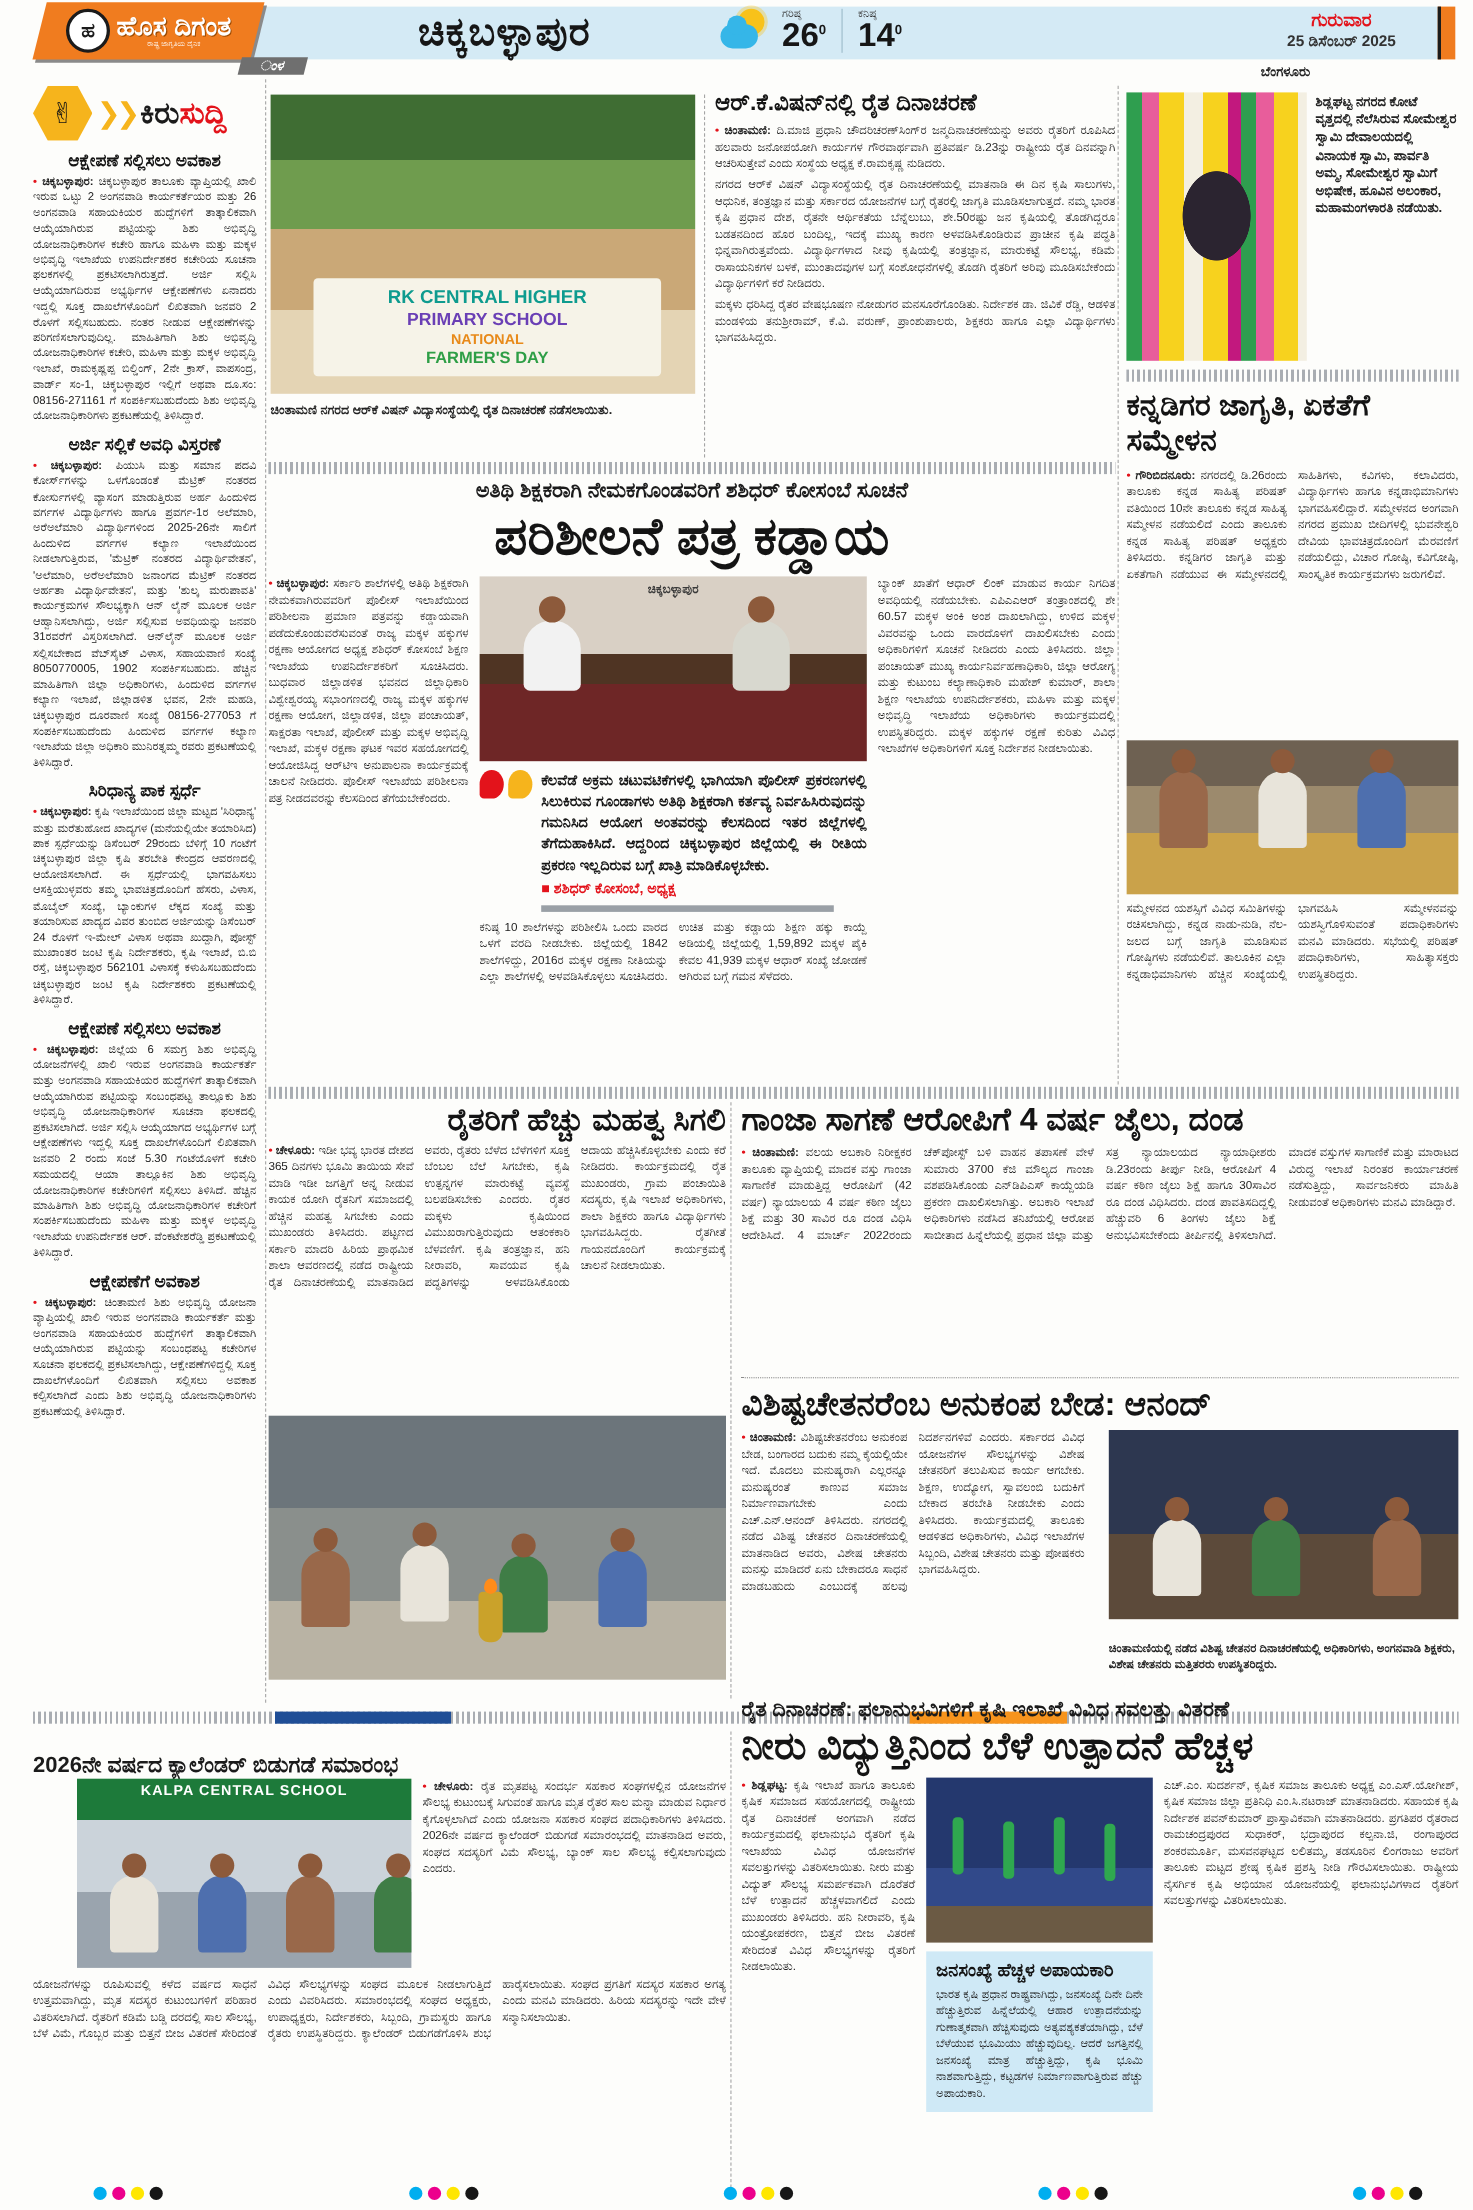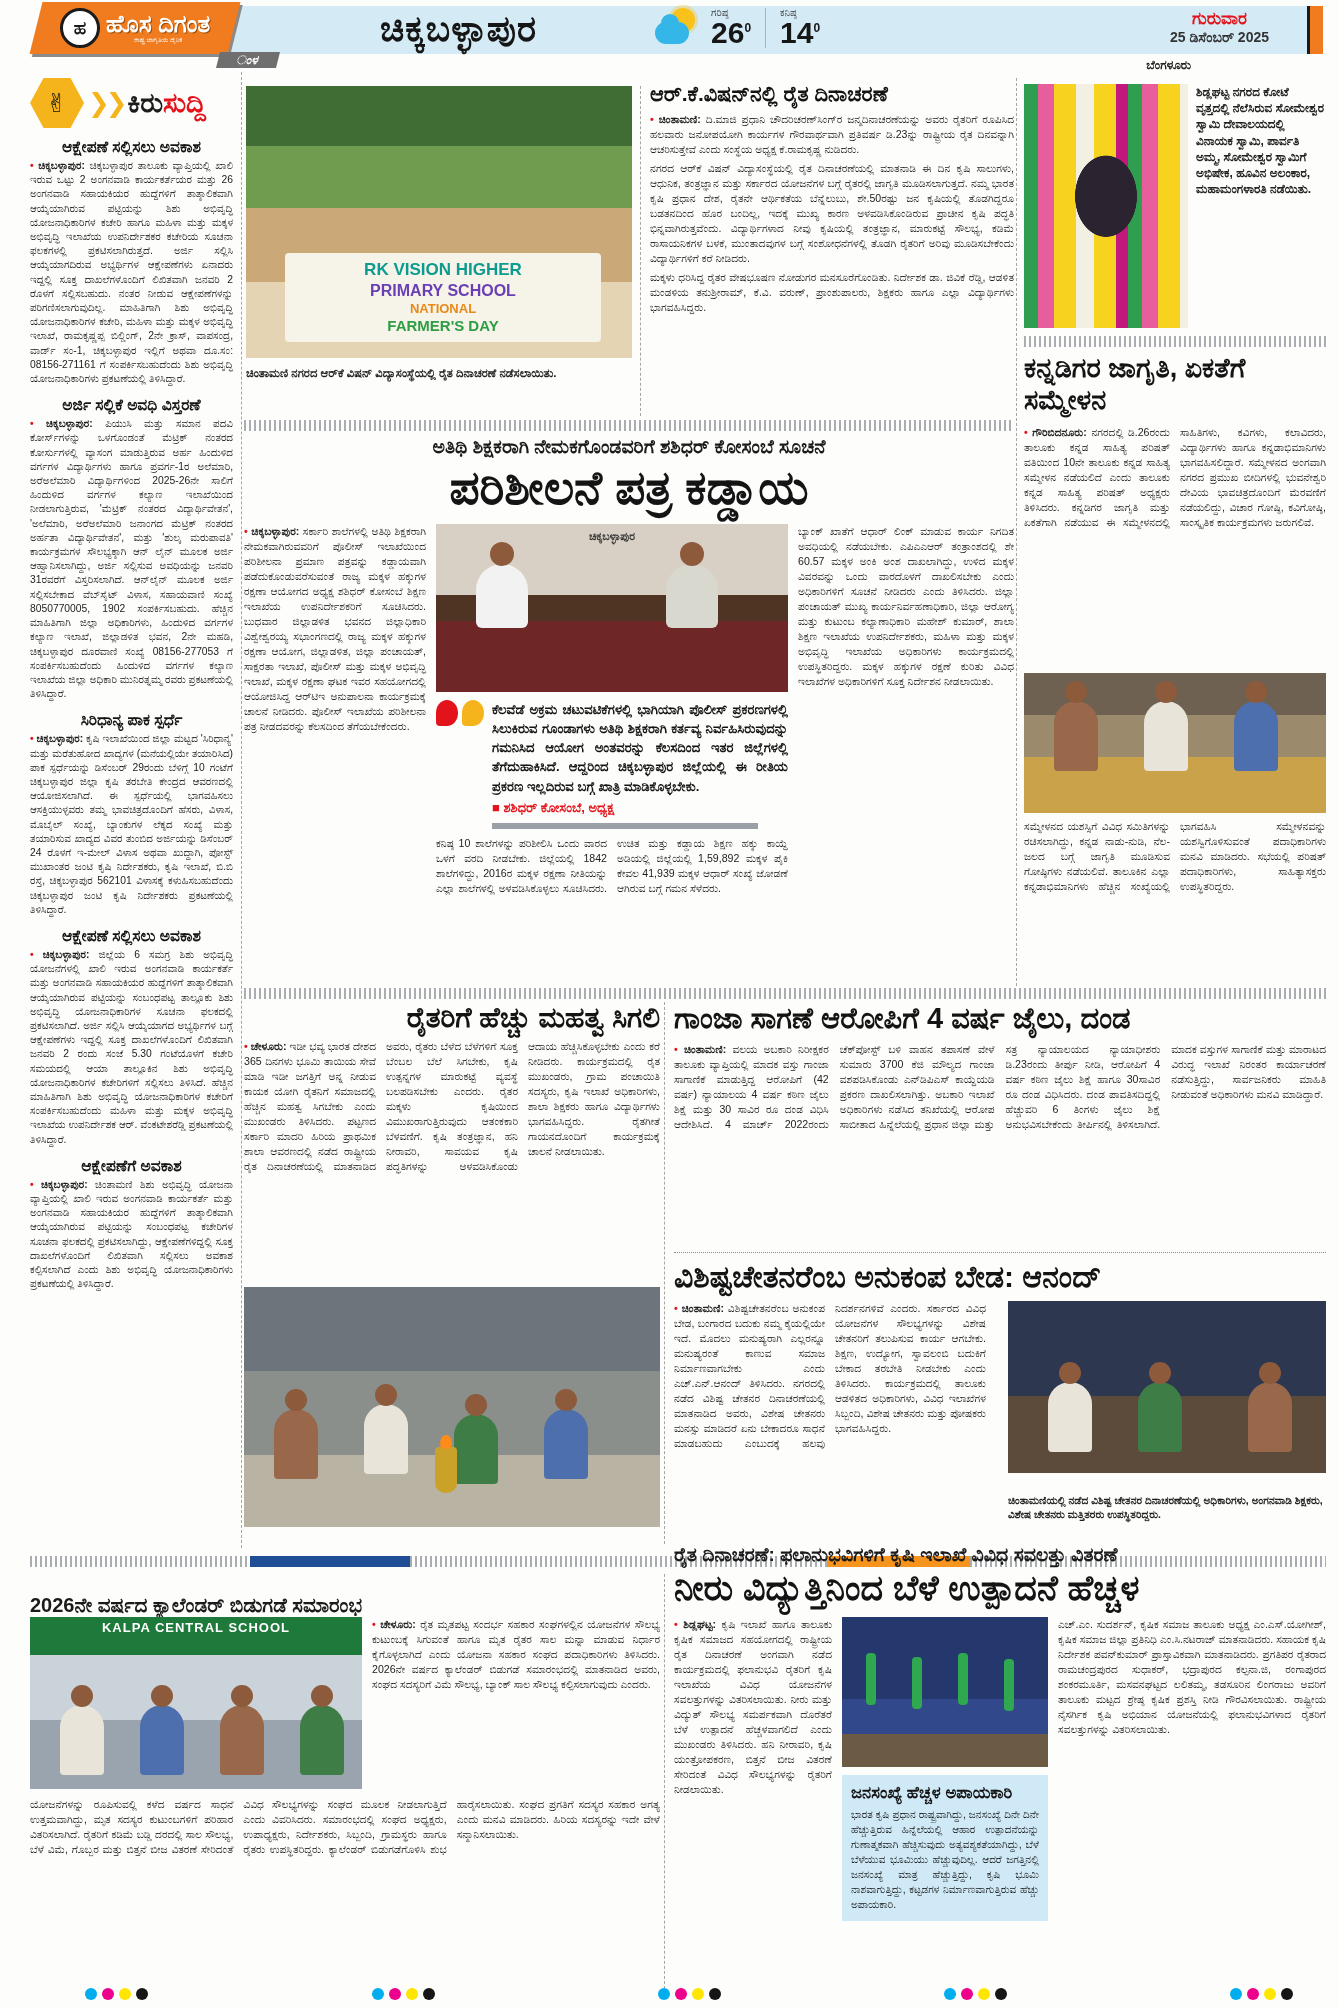--- a/index.html
+++ b/index.html
@@ -169,21 +169,21 @@
   </div>
   <div class="brief">
     <h3>ಆಕ್ಷೇಪಣೆಗೆ ಅವಕಾಶ</h3>
     <p><span class="dl">ಚಿಕ್ಕಬಳ್ಳಾಪುರ:</span> <span>ಚಿಂತಾಮಣಿ ಶಿಶು ಅಭಿವೃದ್ಧಿ ಯೋಜನಾ ವ್ಯಾಪ್ತಿಯಲ್ಲಿ ಖಾಲಿ ಇರುವ ಅಂಗನವಾಡಿ ಕಾರ್ಯಕರ್ತೆ ಮತ್ತು ಅಂಗನವಾಡಿ ಸಹಾಯಕಿಯರ ಹುದ್ದೆಗಳಿಗೆ ತಾತ್ಕಾಲಿಕವಾಗಿ ಆಯ್ಕೆಯಾಗಿರುವ ಪಟ್ಟಿಯನ್ನು ಸಂಬಂಧಪಟ್ಟ ಕಚೇರಿಗಳ ಸೂಚನಾ ಫಲಕದಲ್ಲಿ ಪ್ರಕಟಿಸಲಾಗಿದ್ದು, ಆಕ್ಷೇಪಣೆಗಳಿದ್ದಲ್ಲಿ ಸೂಕ್ತ ದಾಖಲೆಗಳೊಂದಿಗೆ ಲಿಖಿತವಾಗಿ ಸಲ್ಲಿಸಲು ಅವಕಾಶ ಕಲ್ಪಿಸಲಾಗಿದೆ ಎಂದು ಶಿಶು ಅಭಿವೃದ್ಧಿ ಯೋಜನಾಧಿಕಾರಿಗಳು ಪ್ರಕಟಣೆಯಲ್ಲಿ ತಿಳಿಸಿದ್ದಾರೆ.</span></p>
   </div>
 </div>
 
 <div class="abs" style="left:244px;top:80px;width:770px;height:338px;">
   <div class="photo ph-children abs" style="left:2px;top:6px;width:386px;height:272px;">
     <div class="banner">
-      <div class="bl1">RK VISION HIGHER</div>
+      <div class="bl1">RK CENTRAL HIGHER</div>
       <div class="bl2">PRIMARY SCHOOL</div>
       <div class="bl3">NATIONAL</div>
       <div class="bl4">FARMER'S DAY</div>
     </div>
   </div>
   <div class="cap abs" style="left:2px;top:286px;width:386px;">ಚಿಂತಾಮಣಿ ನಗರದ ಆರ್‌ಕೆ ವಿಷನ್ ವಿದ್ಯಾಸಂಸ್ಥೆಯಲ್ಲಿ ರೈತ ದಿನಾಚರಣೆ ನಡೆಸಲಾಯಿತು.</div>
   <div class="vdash abs" style="left:396px;top:6px;height:330px;"></div>
   <div class="abs" style="left:406px;top:0;width:364px;height:338px;overflow:hidden;">
     <h2 style="font-size:21px;margin:2px 0 6px 0;">ಆರ್.ಕೆ.ವಿಷನ್‌ನಲ್ಲಿ ರೈತ ದಿನಾಚರಣೆ</h2>
     <p class="body-txt" style="margin:0 0 4px 0;"><span class="dl">ಚಿಂತಾಮಣಿ:</span> <span>ದಿ.ಮಾಜಿ ಪ್ರಧಾನಿ ಚೌದರಿಚರಣ್‌ಸಿಂಗ್‌ರ ಜನ್ಮದಿನಾಚರಣೆಯನ್ನು ಅವರು ರೈತರಿಗೆ ರೂಪಿಸಿದ ಹಲವಾರು ಜನೋಪಯೋಗಿ ಕಾರ್ಯಗಳ ಗೌರವಾರ್ಥವಾಗಿ ಪ್ರತಿವರ್ಷ ಡಿ.23ನ್ನು ರಾಷ್ಟ್ರೀಯ ರೈತ ದಿನವನ್ನಾಗಿ ಆಚರಿಸುತ್ತೇವೆ ಎಂದು ಸಂಸ್ಥೆಯ ಅಧ್ಯಕ್ಷ ಕೆ.ರಾಮಕೃಷ್ಣ ನುಡಿದರು.</span></p>
@@ -284,21 +284,21 @@
 
 <div class="abs" style="left:30px;top:1556px;width:1296px;height:11px;">
   <div class="ticks" style="width:100%;height:11px;"></div>
   <div class="seg-blue" style="left:220px;width:160px;"></div>
   <div class="seg-orange" style="left:797px;width:143px;"></div>
 </div>
 
 <div class="abs" style="left:30px;top:1574px;width:630px;height:428px;overflow:hidden;">
   <div class="kicker" style="text-align:left;font-size:20px;margin-top:20px;">2026ನೇ ವರ್ಷದ ಕ್ಯಾಲೆಂಡರ್ ಬಿಡುಗಡೆ ಸಮಾರಂಭ</div>
   <div style="display:flex;gap:10px;">
-    <div class="photo ph-kalpa" style="width:332px;height:172px;">
+    <div class="photo ph-kalpa" style="width:304px;height:172px;margin-left:40px;">
       <div class="kalpa-banner">KALPA CENTRAL SCHOOL</div>
       <span class="person" style="left:30px;bottom:8%;"></span>
       <span class="person p-blue" style="left:110px;bottom:8%;"></span>
       <span class="person p-check" style="left:190px;bottom:8%;"></span>
       <span class="person p-green" style="left:270px;bottom:8%;"></span>
     </div>
     <div class="body-txt" style="flex:1;">
       <span class="dl">ಚೇಳೂರು:</span> <span>ರೈತ ಮೃತಪಟ್ಟ ಸಂದರ್ಭ ಸಹಕಾರ ಸಂಘಗಳಲ್ಲಿನ ಯೋಜನೆಗಳ ಸೌಲಭ್ಯ ಕುಟುಂಬಕ್ಕೆ ಸಿಗುವಂತೆ ಹಾಗೂ ಮೃತ ರೈತರ ಸಾಲ ಮನ್ನಾ ಮಾಡುವ ನಿರ್ಧಾರ ಕೈಗೊಳ್ಳಲಾಗಿದೆ ಎಂದು ಯೋಜನಾ ಸಹಕಾರ ಸಂಘದ ಪದಾಧಿಕಾರಿಗಳು ತಿಳಿಸಿದರು. 2026ನೇ ವರ್ಷದ ಕ್ಯಾಲೆಂಡರ್ ಬಿಡುಗಡೆ ಸಮಾರಂಭದಲ್ಲಿ ಮಾತನಾಡಿದ ಅವರು, ಸಂಘದ ಸದಸ್ಯರಿಗೆ ವಿಮೆ ಸೌಲಭ್ಯ, ಬ್ಯಾಂಕ್ ಸಾಲ ಸೌಲಭ್ಯ ಕಲ್ಪಿಸಲಾಗುವುದು ಎಂದರು.</span>
     </div>
   </div>

